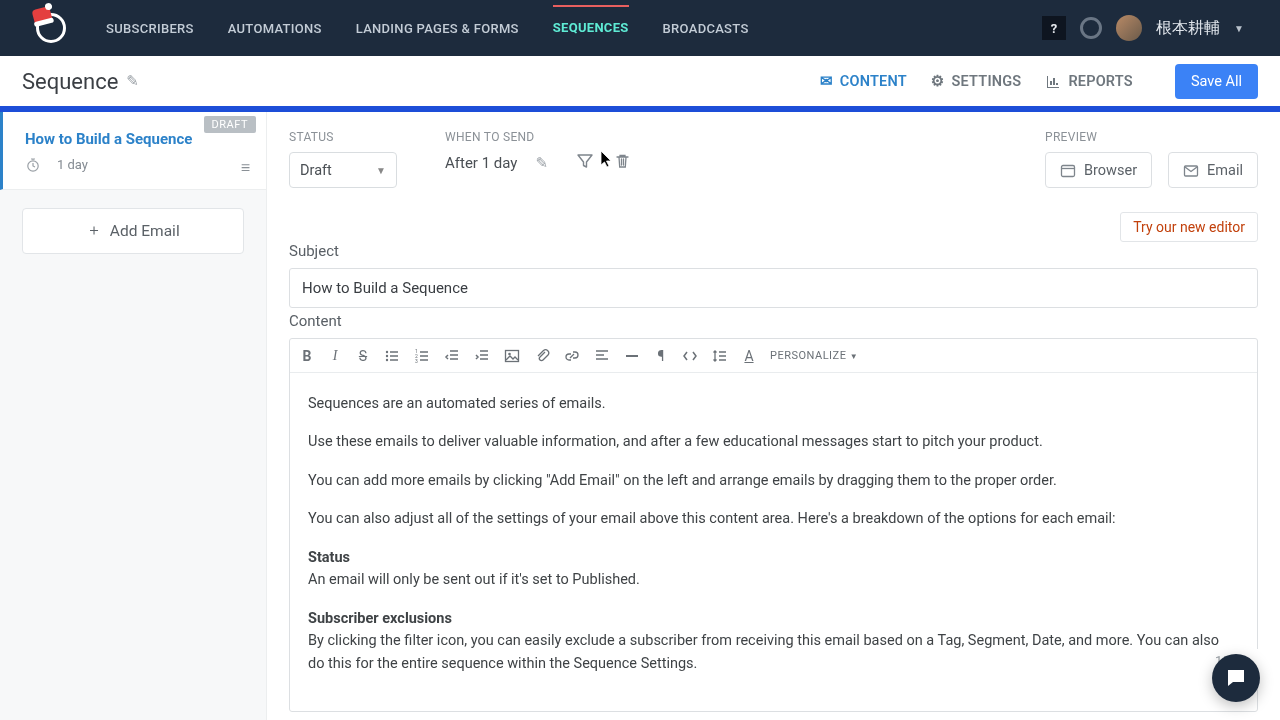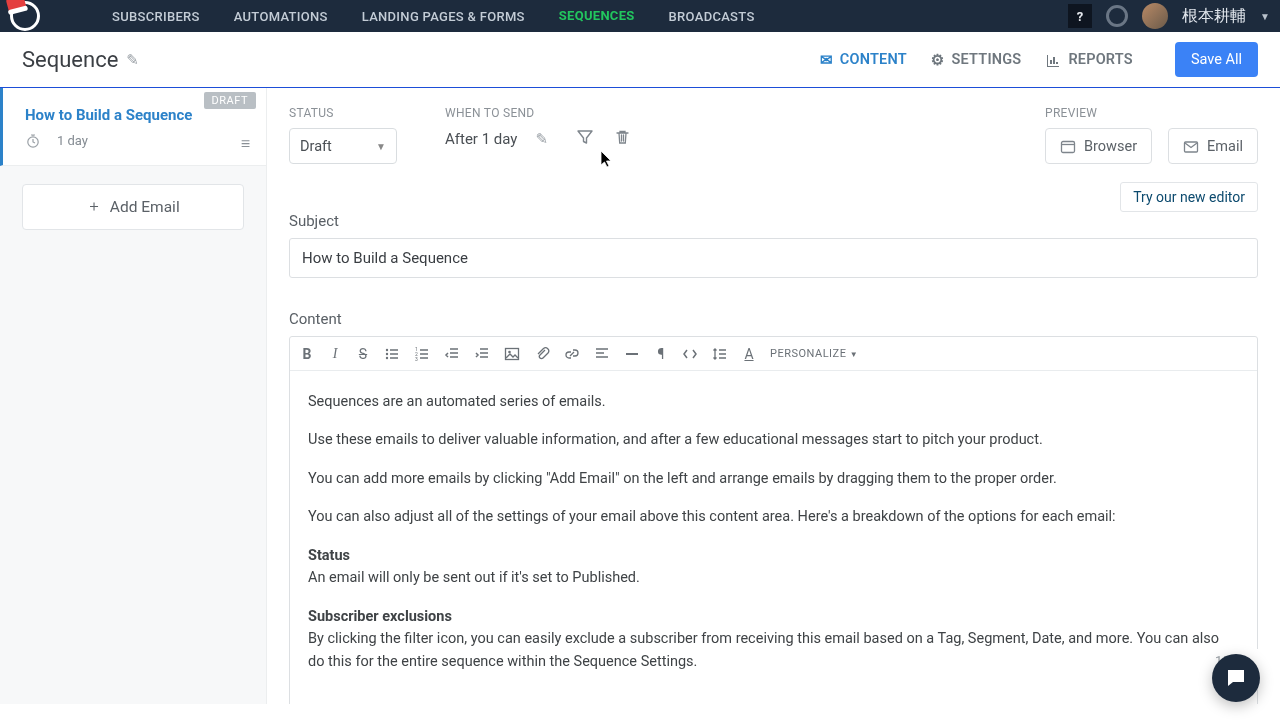--- a/index.html
+++ b/index.html
@@ -1,33 +1,33 @@
 <!DOCTYPE html>
 <html><head>
 <meta charset="utf-8">
 <style>
   *{box-sizing:border-box;margin:0;padding:0;font-family:-apple-system,BlinkMacSystemFont,"Segoe UI",Roboto,Helvetica,Arial,sans-serif;}
   body{width:1280px;height:720px;overflow:hidden;background:#fff;color:#333;position:relative;}
   
-  .topnav{height:32px;background:#1d2b3d;display:flex;align-items:center;padding:0 10px;color:#cfd6de;font-size:13px;gap:32px;}
+  .topnav{height:56px;background:#1d2b3d;display:flex;align-items:center;padding:0 36px;color:#cfd6de;font-size:13px;}
   .logo{width:30px;height:30px;border-radius:50%;border:3px solid #fff;position:relative;margin-right:40px;}
   .santa{position:absolute;top:-8px;left:-6px;width:18px;height:14px;background:#e43f3f;border-radius:4px 4px 0 0;transform:rotate(-15deg);}
   .santa::after{content:"";position:absolute;right:-3px;top:-3px;width:7px;height:7px;background:#fff;border-radius:50%;}
   .santa::before{content:"";position:absolute;left:-1px;bottom:-3px;width:20px;height:5px;background:#fff;border-radius:3px;}
   .navlinks{display:flex;gap:34px;}
   .navlink{letter-spacing:.3px;cursor:pointer;padding:15px 0;color:#c3ccd6;font-weight:500;}
-  .navlink.active{color:#22c55e;font-weight:700;border-top:2px solid #e85f5f;margin-top:-1px;padding-top:13px;}
+  .navlink.active{color:#5eead4;font-weight:700;border-top:2px solid #e85f5f;margin-top:-1px;padding-top:13px;}
   .topright{margin-left:auto;display:flex;align-items:center;gap:14px;}
   .help{width:24px;height:24px;background:#0e1520;color:#e6e9ee;display:flex;align-items:center;justify-content:center;font-weight:700;cursor:pointer;}
   .ringicon{width:22px;height:22px;border:3px solid #6a7685;border-radius:50%;}
   .avatar{width:26px;height:26px;border-radius:50%;background:linear-gradient(135deg,#b98a66,#6a5a4a);}
   .uname{font-size:16px;color:#e1e6ec;}
   .chev{font-size:10px;color:#b9c2cc;}
   
-  .pagehdr{height:56px;border-bottom:1px solid #1d4ed8;display:flex;align-items:center;padding:0 22px;}
+  .pagehdr{height:56px;border-bottom:6px solid #1d4ed8;display:flex;align-items:center;padding:0 22px;}
   .pgtitle{font-size:22px;color:#3b3f44;}
   .pencil{color:#9aa0a6;margin-left:8px;font-size:15px;cursor:pointer;}
   .tabs{margin-left:auto;display:flex;gap:24px;align-items:center;}
   .tab{display:flex;align-items:center;gap:7px;color:#6f777e;font-size:14.5px;font-weight:600;cursor:pointer;letter-spacing:.2px;}
   .tab.active{color:#2c82c9;}
   .tab .ic{font-size:15px;}
   .saveall{background:#3b82f6;color:#fff;border:none;border-radius:4px;padding:9px 16px;font-size:14.5px;cursor:pointer;margin-left:18px;}
   
   .main{display:flex;height:calc(100% - 104px);}
   .sidebar{width:267px;background:#f7f8f9;border-right:1px solid #eceeef;padding:0;}
@@ -42,22 +42,22 @@
   .row1{display:flex;align-items:flex-start;gap:48px;}
   .lbl{font-size:12px;color:#8b9197;letter-spacing:.3px;margin-bottom:8px;}
   .statussel{border:1px solid #d9dde0;border-radius:4px;height:36px;width:108px;padding:0 10px;display:flex;align-items:center;justify-content:space-between;color:#4a4f54;font-size:14.5px;cursor:pointer;background:#fff;}
   .whensend{display:flex;align-items:center;gap:18px;color:#4a4f54;font-size:15px;}
   .iconbtn{color:#7e858c;cursor:pointer;font-size:17px;margin-left:10px;}
   .trash{margin-left:2px;}
   .cursor{position:absolute;left:600px;top:150px;font-size:13px;color:#000;}
   .previewcol{margin-left:auto;}
   .prevbtns{display:flex;gap:16px;}
   .obtn{border:1px solid #dcdfe2;background:#fff;border-radius:4px;height:36px;padding:0 14px;display:flex;align-items:center;gap:8px;color:#5c6268;font-size:14.5px;cursor:pointer;}
-  .tryeditor{float:right;margin-top:18px;border:1px solid #e2e5e8;border-radius:3px;padding:6px 12px;color:#0c4a6e;font-size:14px;cursor:pointer;background:#fff;text-align:center;}
-  .seclabel{font-size:15px;color:#5a6066;margin-top:32px;margin-bottom:8px;clear:both;}
+  .tryeditor{float:right;margin-top:24px;border:1px solid #e2e5e8;border-radius:3px;padding:6px 12px;color:#c2410c;font-size:14px;cursor:pointer;background:#fff;text-align:center;}
+  .seclabel{font-size:15px;color:#5a6066;margin-top:4px;margin-bottom:8px;clear:both;}
   .subjinput{width:100%;border:1px solid #dcdfe2;border-radius:3px;height:40px;padding:0 12px;font-size:15px;color:#3a3e43;}
   
   .editor{border:1px solid #dcdfe2;border-radius:3px;margin-top:8px;}
   .toolbar{height:34px;border-bottom:1px solid #e9ecee;display:flex;align-items:center;padding:0 10px;gap:14px;color:#6b7177;font-size:14px;}
   .toolbar .tb{cursor:pointer;min-width:14px;text-align:center;}
   .tb.bold{font-weight:700;}
   .tb.ital{font-style:italic;font-family:Georgia,serif;}
   .tb.strike{text-decoration:line-through;}
   .tb.pers{font-size:11px;letter-spacing:.5px;}
   .edbody{padding:20px 18px;font-size:14.5px;line-height:1.55;color:#3f4346;min-height:330px;}

